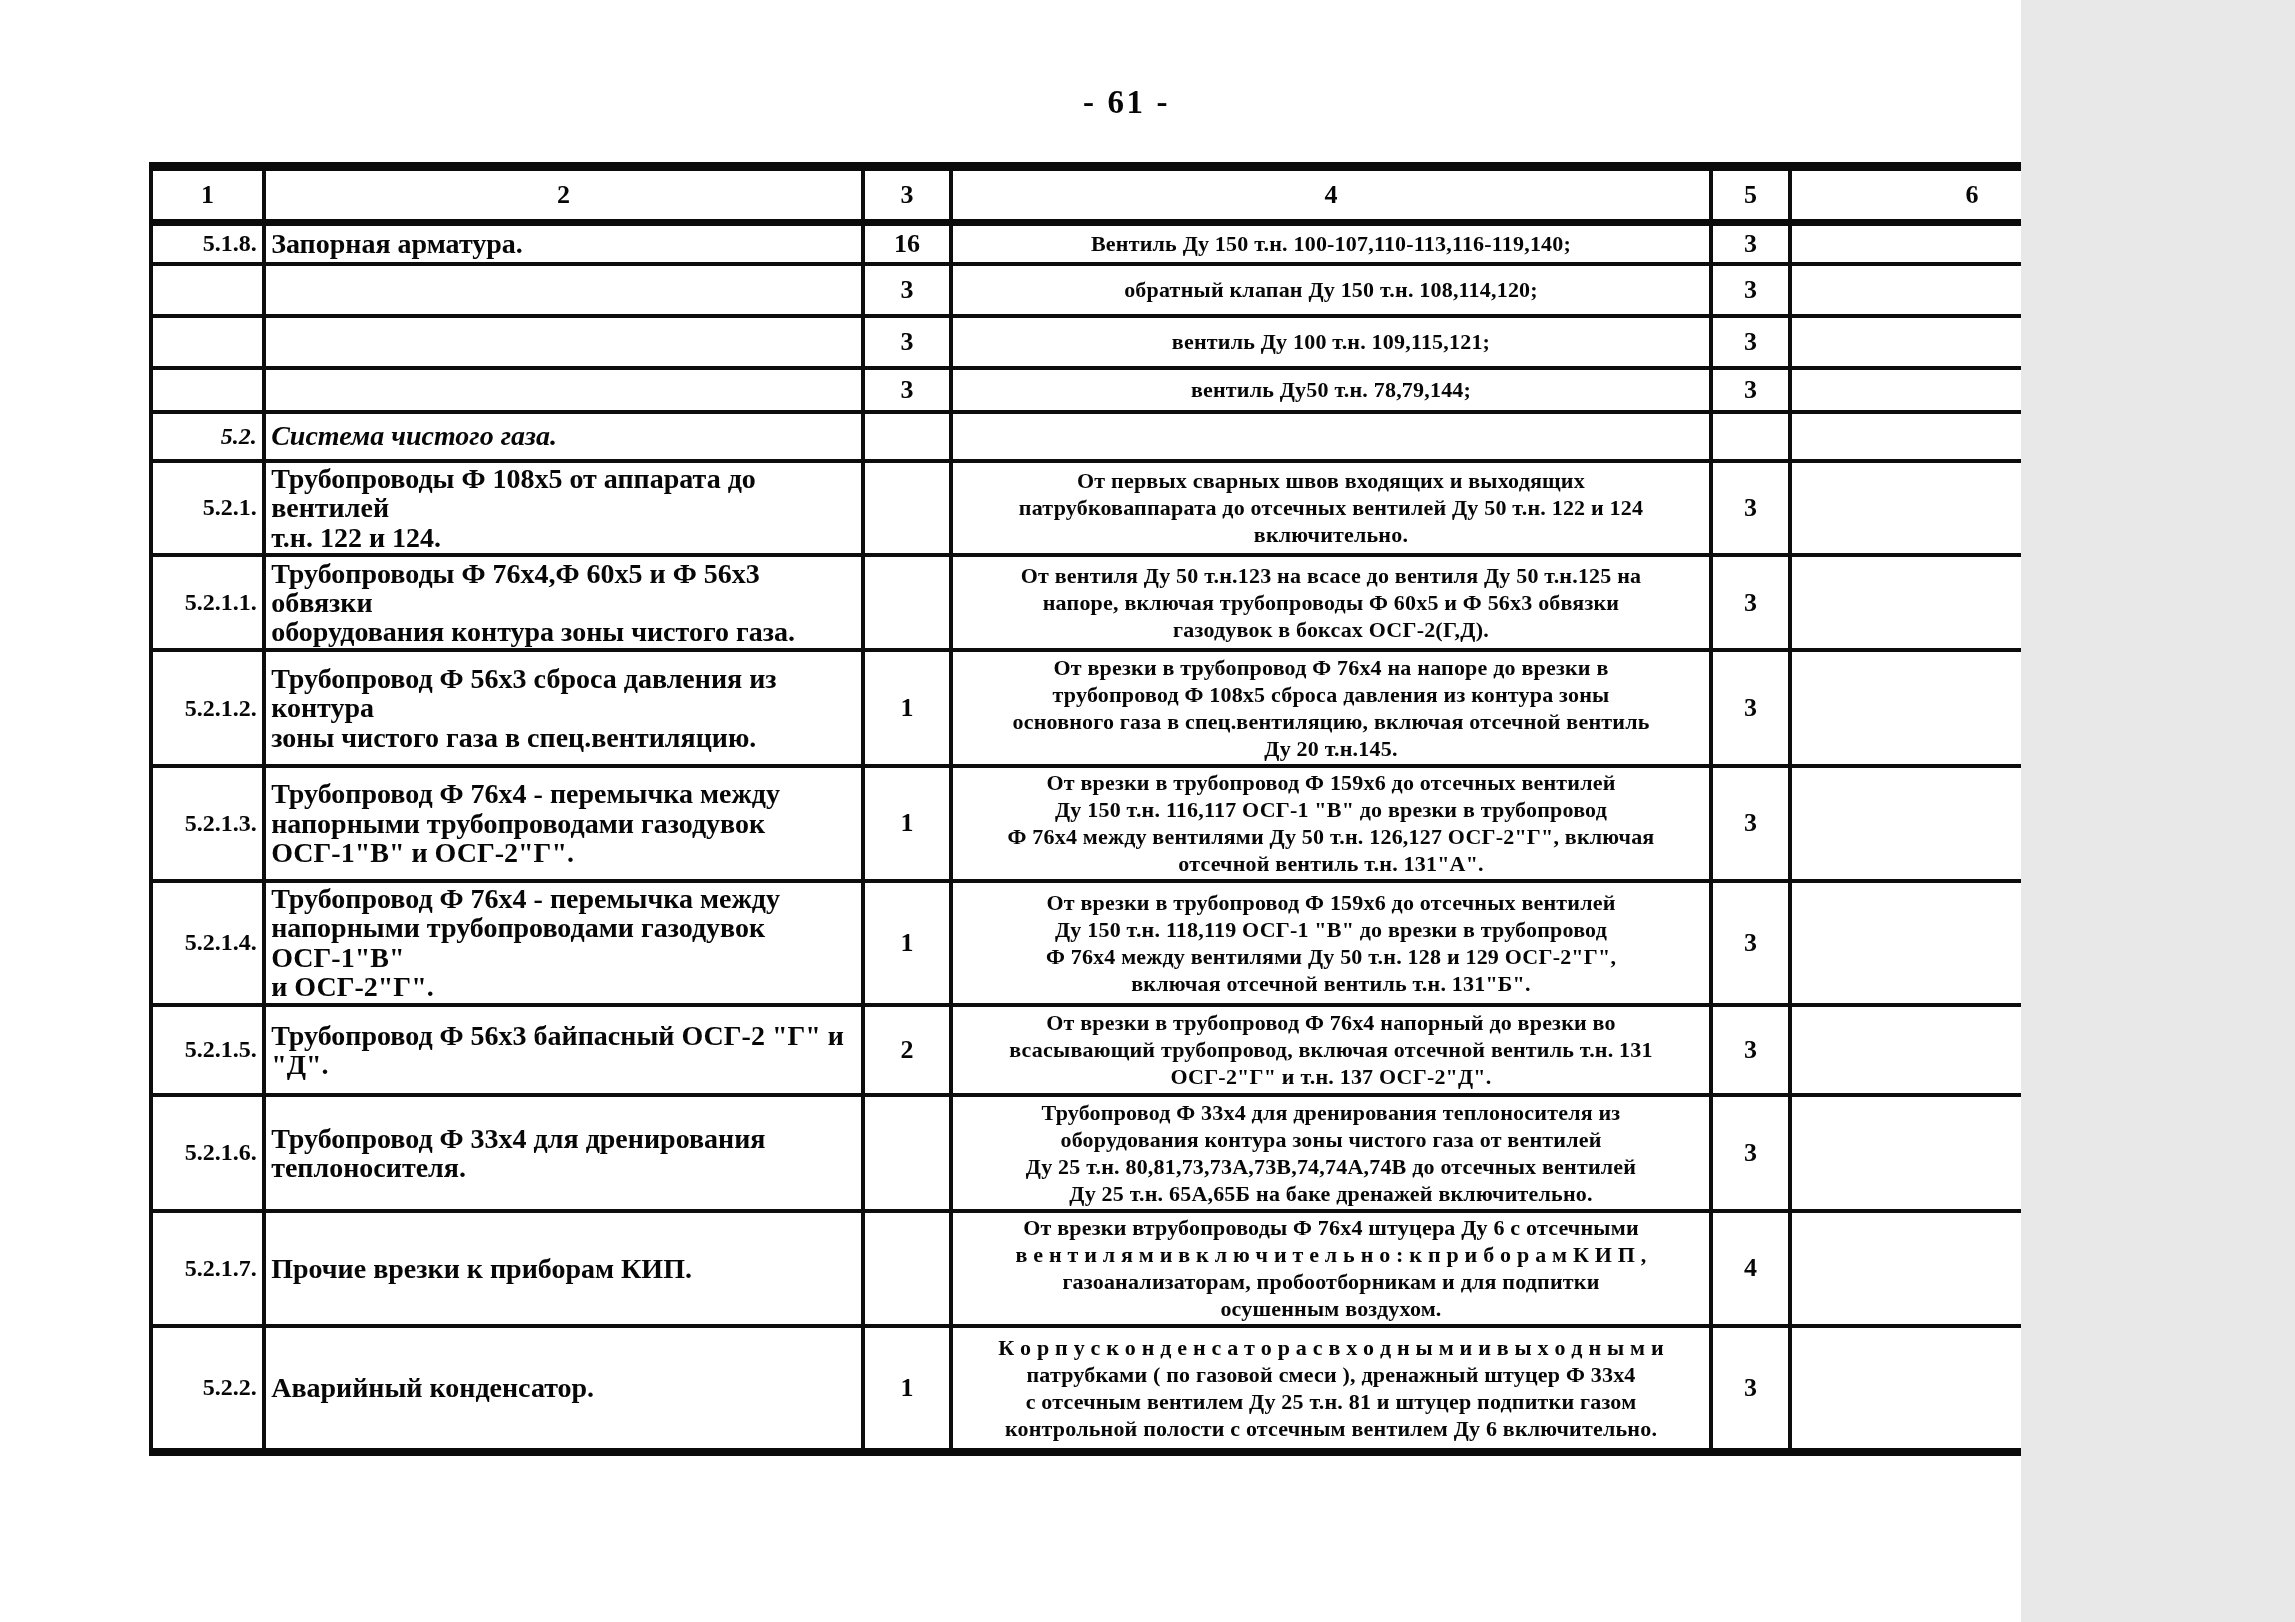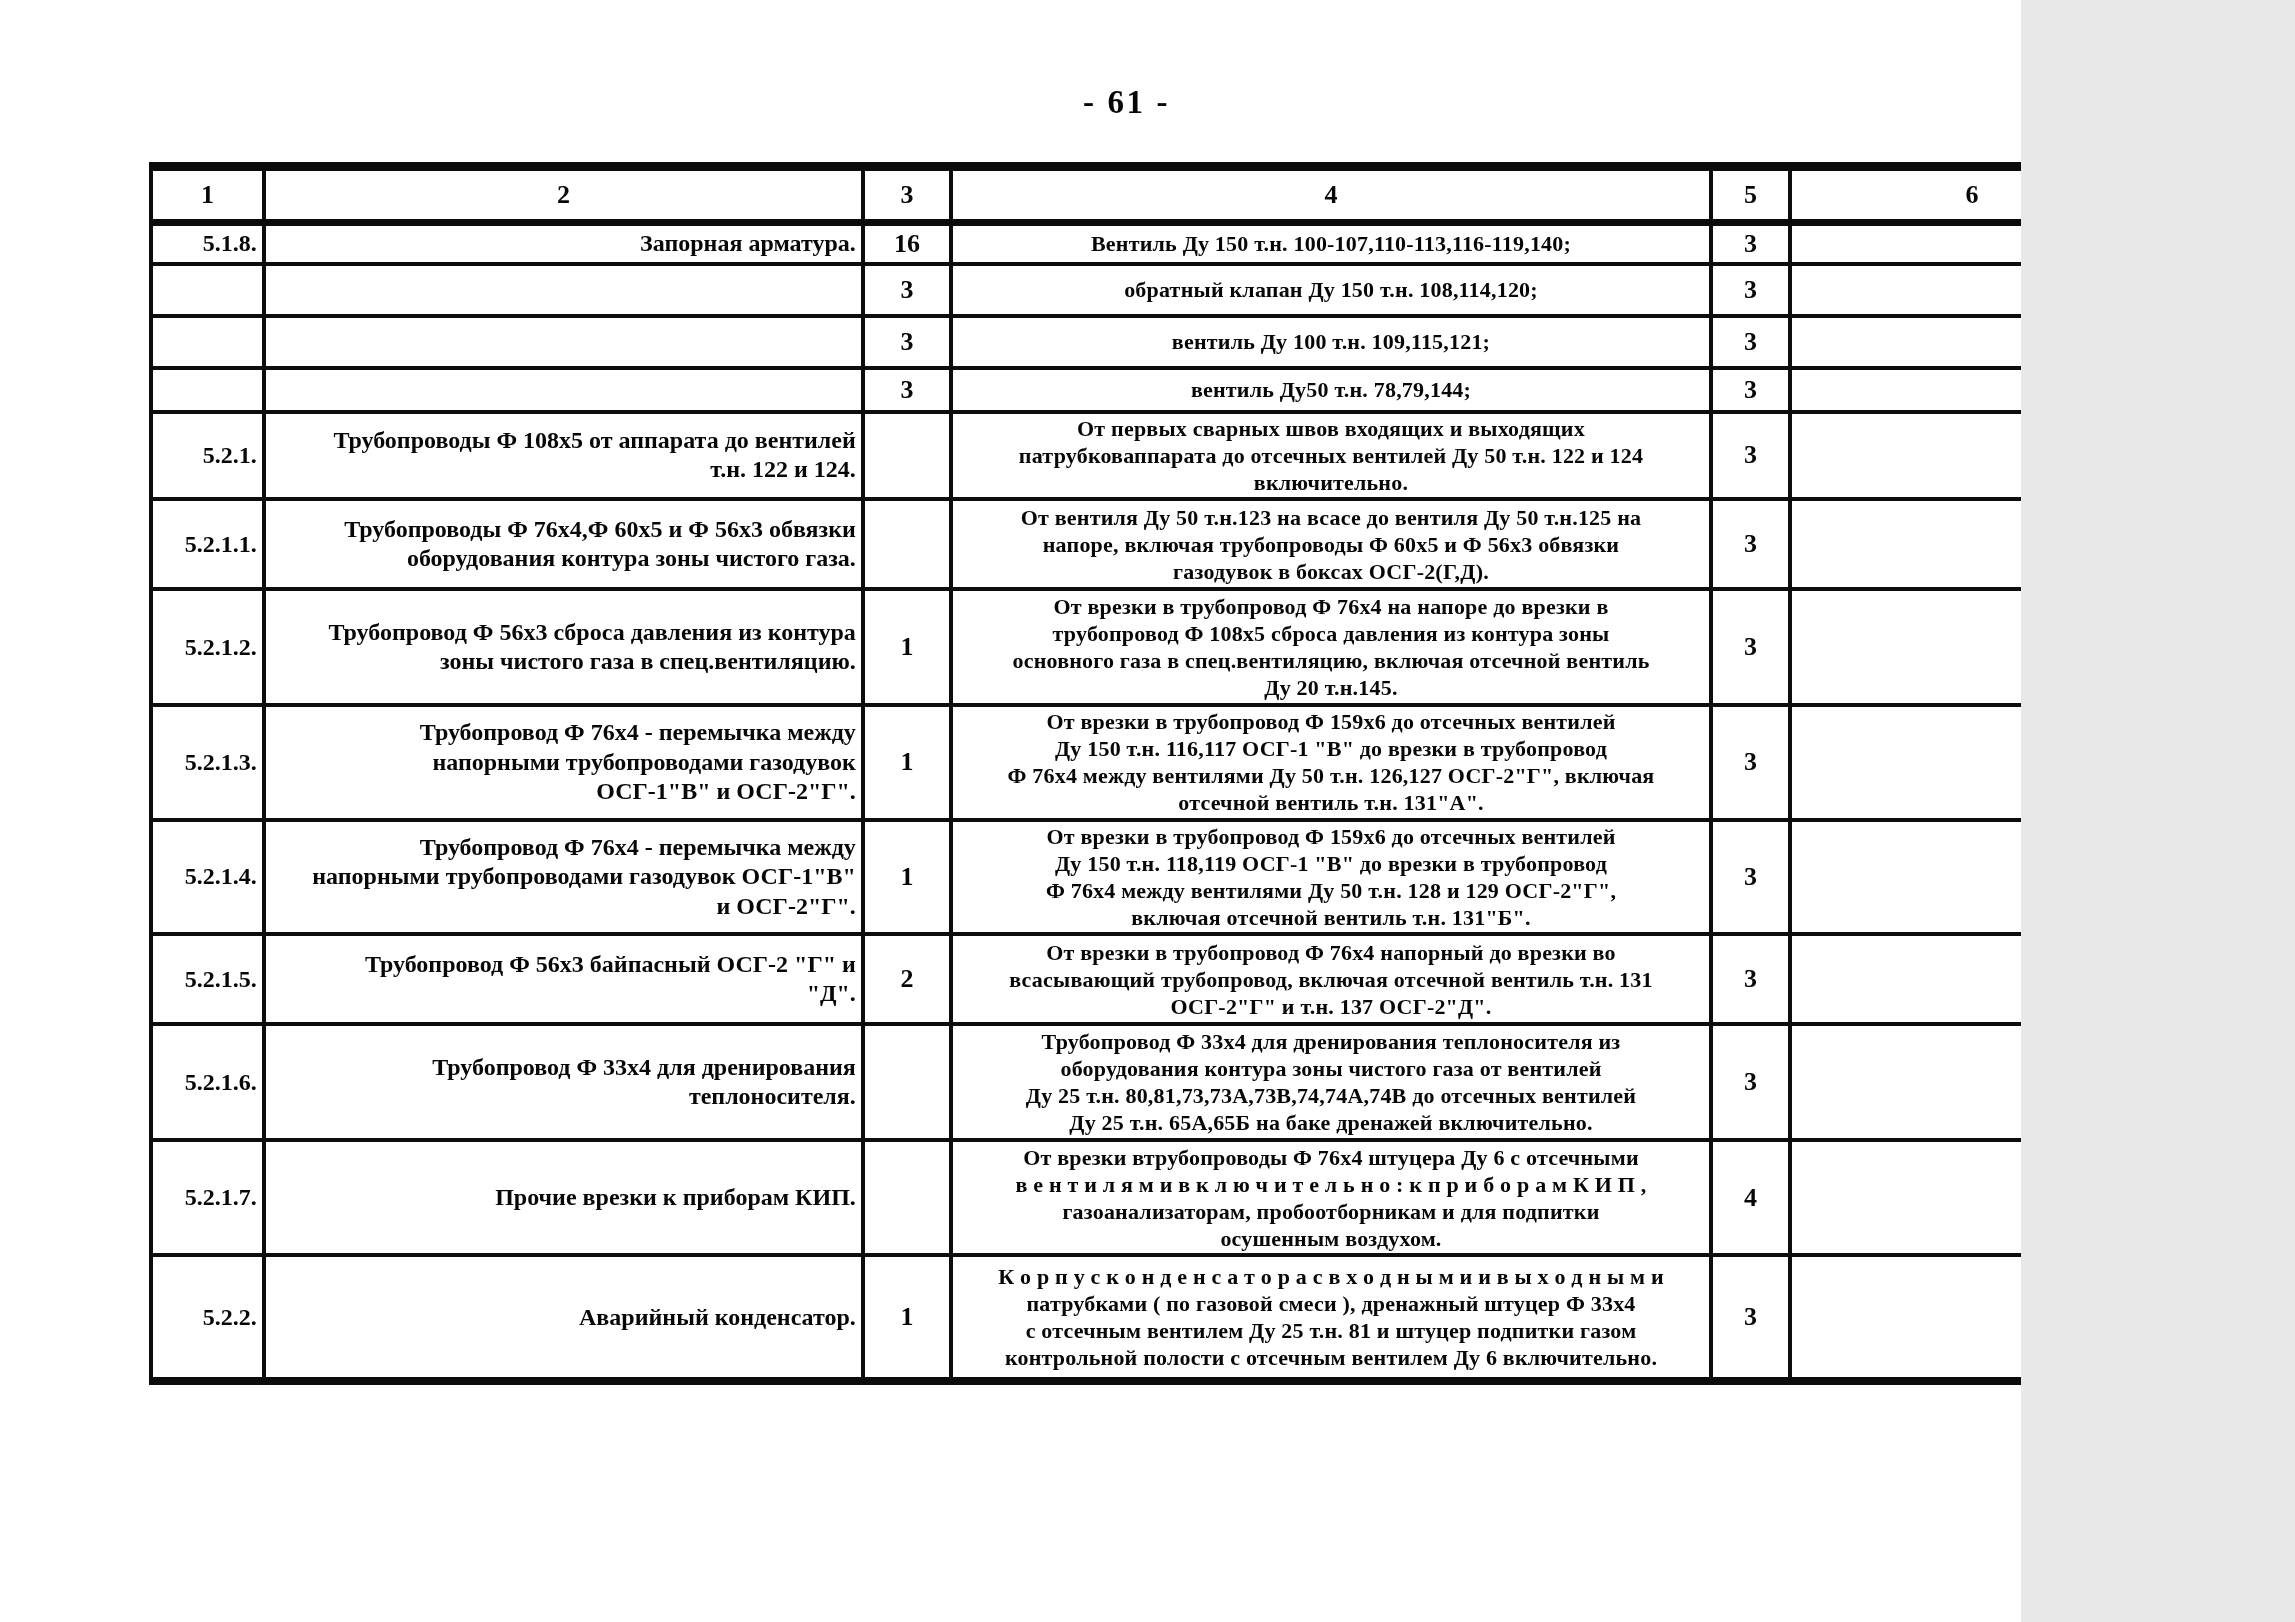--- a/index.html
+++ b/index.html
@@ -36,21 +36,21 @@
     font-weight:700;
   }
   table.doc thead th{
     border-bottom:7.2px solid #0b0b0b;
     font-size:26px;
     font-weight:700;
     text-align:center;
     padding:2.6px 0;
   }
   td.c1{font-size:24px;text-align:right;padding-left:15.7px;white-space:pre-line;}
-  td.c2{font-size:24px;line-height:29.4px;text-align:right;padding-left:10.5px;white-space:pre-line;margin-top:21px;}
+  td.c2{font-size:28px;line-height:29.4px;text-align:left;padding-left:10.5px;white-space:pre-line;margin-top:21px;}
   td.c3{font-size:26px;text-align:center;}
   td.c4{font-size:22px;line-height:27px;text-align:center;padding-left:6.5px;padding-right:2.6px;white-space:pre-line;letter-spacing:0.2px;}
   td.c5{font-size:26px;text-align:center;}
   td.c6{font-size:26px;text-align:center;}
   tr.italic-row td.c1, tr.italic-row td.c2{font-style:italic;}
   
   .hr0{height:56px}  .hr1{height:41px}  .hr2{height:52px}  .hr3{height:52px}
   .hr4{height:44px}  .hr5{height:46px}  .hr6{height:49px}  .hr7{height:86px}
   .hr8{height:90px} .hr9{height:116px} .hr10{height:113px}.hr11{height:113px}
   .hr12{height:90px}.hr13{height:116px}.hr14{height:115px}.hr15{height:126px}
@@ -106,20 +106,28 @@
         <td class="c6"></td>
       </tr>
       <tr class="hr4">
         <td class="c1"></td>
         <td class="c2"></td>
         <td class="c3">3</td>
         <td class="c4">вентиль Ду50 т.н.  78,79,144;</td>
         <td class="c5">3</td>
         <td class="c6"></td>
       </tr>
+      <tr class="hr6 italic-row">
+        <td class="c1">5.2.</td>
+        <td class="c2">Система чистого газа.</td>
+        <td class="c3"></td>
+        <td class="c4"></td>
+        <td class="c5"></td>
+        <td class="c6"></td>
+      </tr>
       <tr class="hr7">
         <td class="c1">5.2.1.</td>
         <td class="c2">Трубопроводы Ф 108х5 от аппарата до вентилей
 т.н.  122 и 124.</td>
         <td class="c3"></td>
         <td class="c4">От первых сварных швов входящих и выходящих
 патрубковаппарата до отсечных вентилей Ду 50 т.н.  122 и 124
 включительно.</td>
         <td class="c5">3</td>
         <td class="c6"></td>

